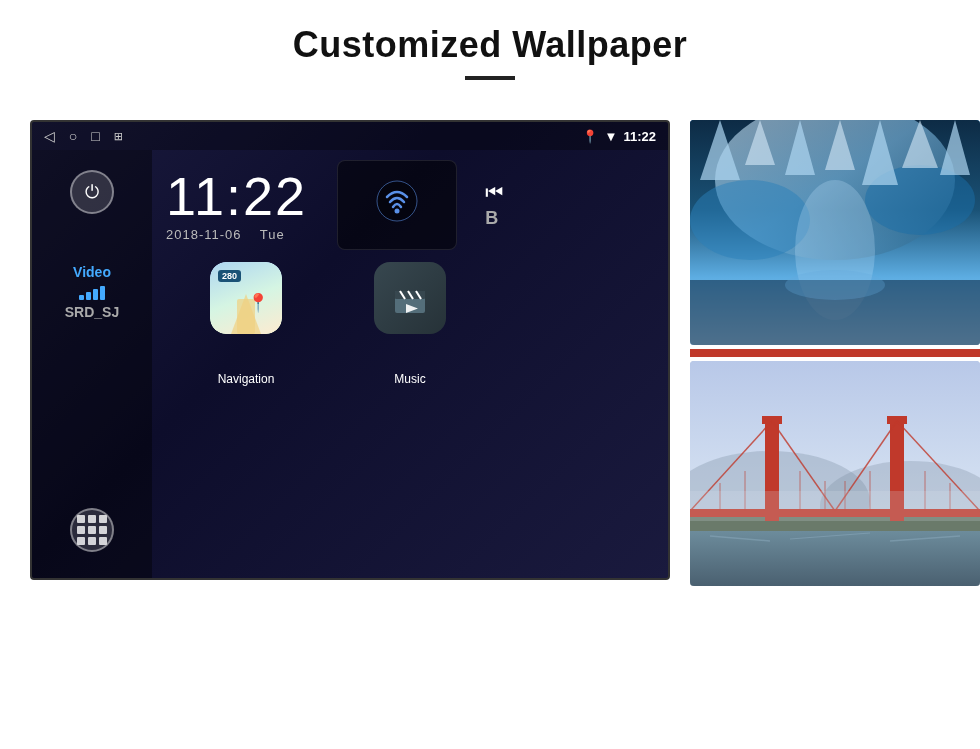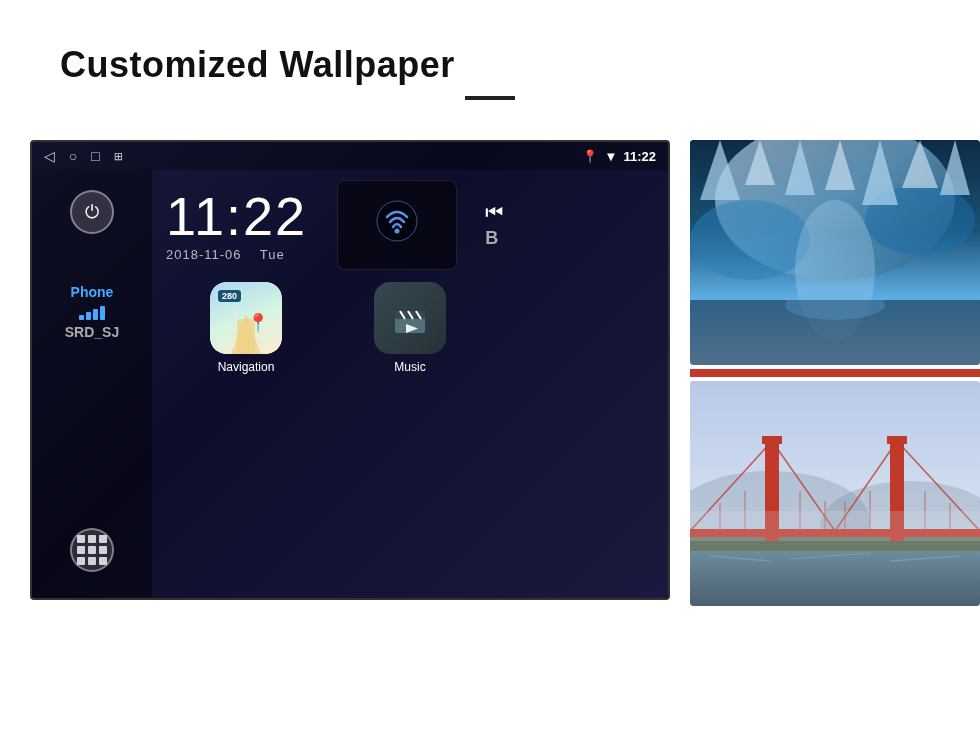--- a/index.html
+++ b/index.html
@@ -5,22 +5,22 @@
     * { margin: 0; padding: 0; box-sizing: border-box; }
     body {
       width: 980px;
       height: 749px;
       background: #fff;
       font-family: Arial, sans-serif;
       overflow: hidden;
     }
 
     .page-header {
-      text-align: left;
-      padding: 44px 60px 16px;
+      text-align: center;
+      padding: 24px 60px 16px;
     }
 
     .page-title {
       font-size: 36px;
       font-weight: 900;
       color: #111;
       letter-spacing: 0.5px;
     }
 
     .title-divider {
@@ -253,20 +253,21 @@
       justify-content: center;
       font-size: 32px;
       position: relative;
       overflow: hidden;
     }
 
     .app-label {
       color: #fff;
       font-size: 12px;
       text-align: center;
+      margin-top: 32px;
     }
 
     .nav-inner {
       width: 100%;
       height: 100%;
       position: relative;
       background: linear-gradient(160deg, #b8d4f8 30%, #c8e8c8 70%);
       border-radius: 16px;
       overflow: hidden;
       display: flex;
@@ -383,21 +384,21 @@
       </div>
 
       <div class="screen-body">
 
         <div class="left-sidebar">
           <div class="power-btn">
             <span>⏻</span>
           </div>
 
           <div class="wifi-widget">
-            <div class="wifi-label">Phone</div>
+            <div class="wifi-label">Video</div>
             <div class="wifi-bars">
               <div class="wifi-bar" style="height:5px;"></div>
               <div class="wifi-bar" style="height:8px;"></div>
               <div class="wifi-bar" style="height:11px;"></div>
               <div class="wifi-bar" style="height:14px;"></div>
             </div>
             <div class="wifi-ssid">SRD_SJ</div>
           </div>
 
           <div class="apps-btn" style="margin-top: auto; margin-bottom: 10px;">

